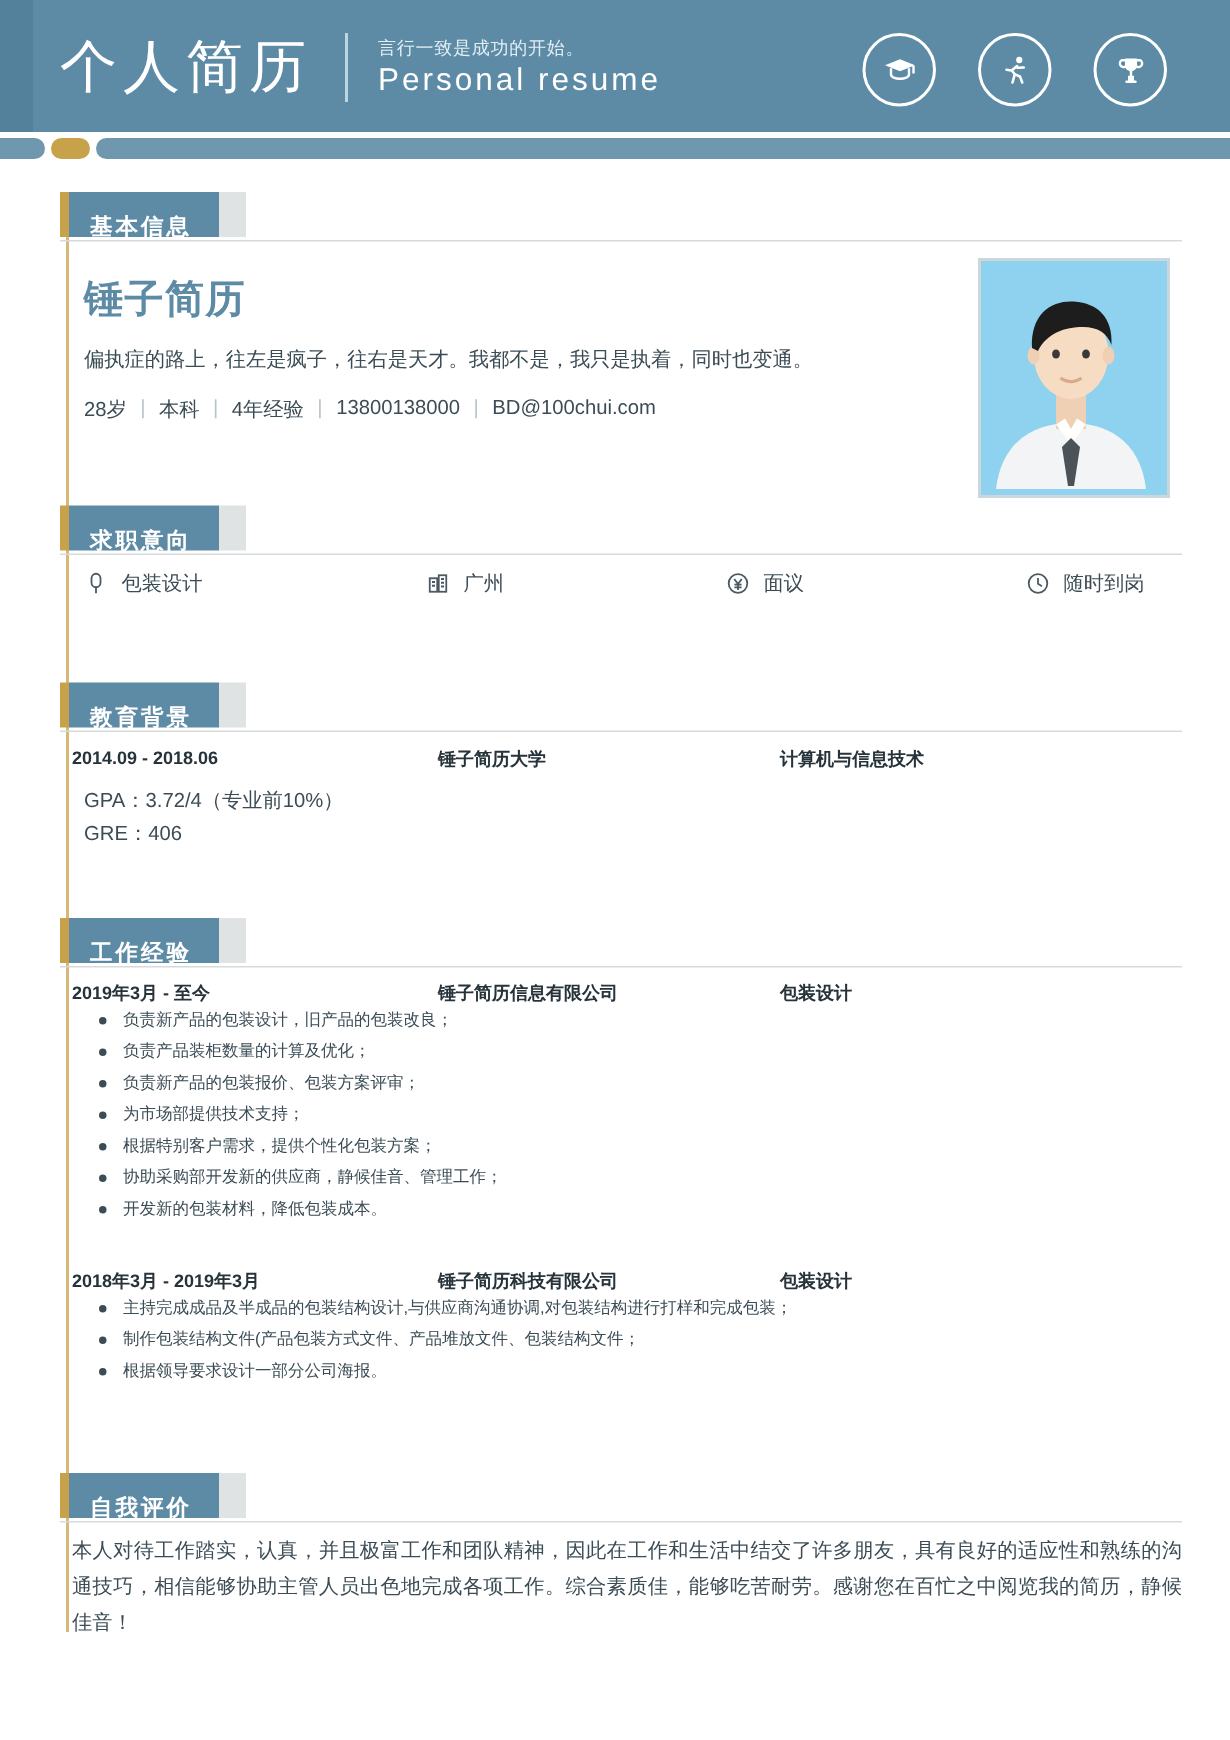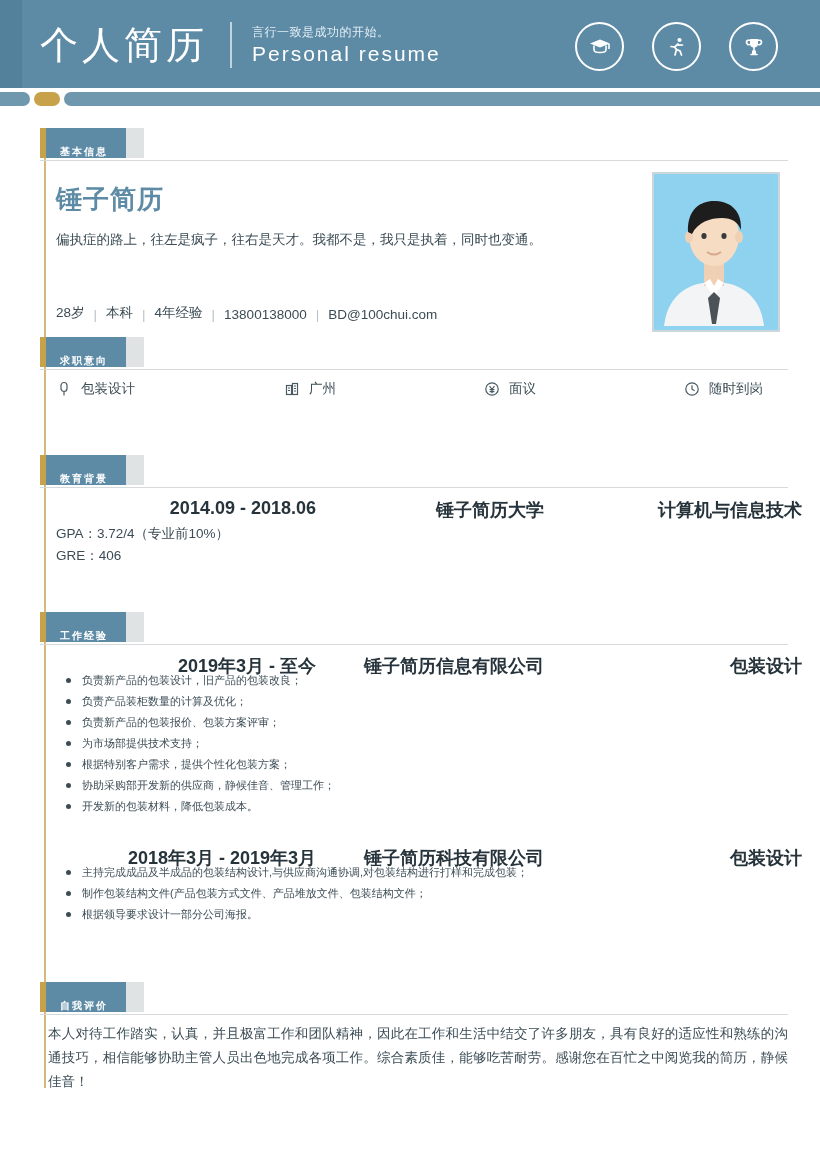--- a/index.html
+++ b/index.html
@@ -136,21 +136,21 @@
     display: flex;
     align-items: stretch;
   }
   .section-head .bar {
     width: 6px;
     background: #c8a24a;
   }
   .section-head .label {
     background: #5d8ba6;
     color: #ffffff;
-    font-size: 10px;
+    font-size: 15px;
     font-weight: bold;
     letter-spacing: 2px;
     padding: 17px 18px 0 14px;
     display: flex;
     align-items: center;
   }
   .section-head .tail {
     width: 18px;
     background: #dfe3e4;
   }
@@ -174,22 +174,21 @@
   }
   .motto {
     font-size: 13.5px;
     color: #3c4c55;
     line-height: 20px;
   }
   .facts {
     font-size: 13.5px;
     color: #3c4c55;
     display: flex;
-    align-items: flex-end;
-    margin-top: 40px;
+    align-items: flex-start;
   }
   .facts .sep {
     color: #b9c3c8;
     margin: 0 9px;
   }
 
   
   .photo {
     position: absolute;
     left: 652px; top: 172px;
@@ -215,27 +214,26 @@
   .intent-item .ic {
     margin-right: 9px;
     color: #4a5a63;
     display: inline-flex;
     align-items: center;
   }
 
   
   .entry-row {
     position: absolute;
-    left: 72px;
+    left: 48px;
     width: 730px;
     display: flex;
-    font-size: 18px;
+    font-size: 12px;
     font-weight: bold;
     color: #26333b;
-    text-align: right;
   }
   .entry-row .c1 { width: 244px; }
   .entry-row .c2 { width: 228px; }
   .entry-row .c3 { flex: 1; }
 
   .plain-line {
     position: absolute;
     left: 56px;
     font-size: 13.5px;
     color: #3c4c55;

